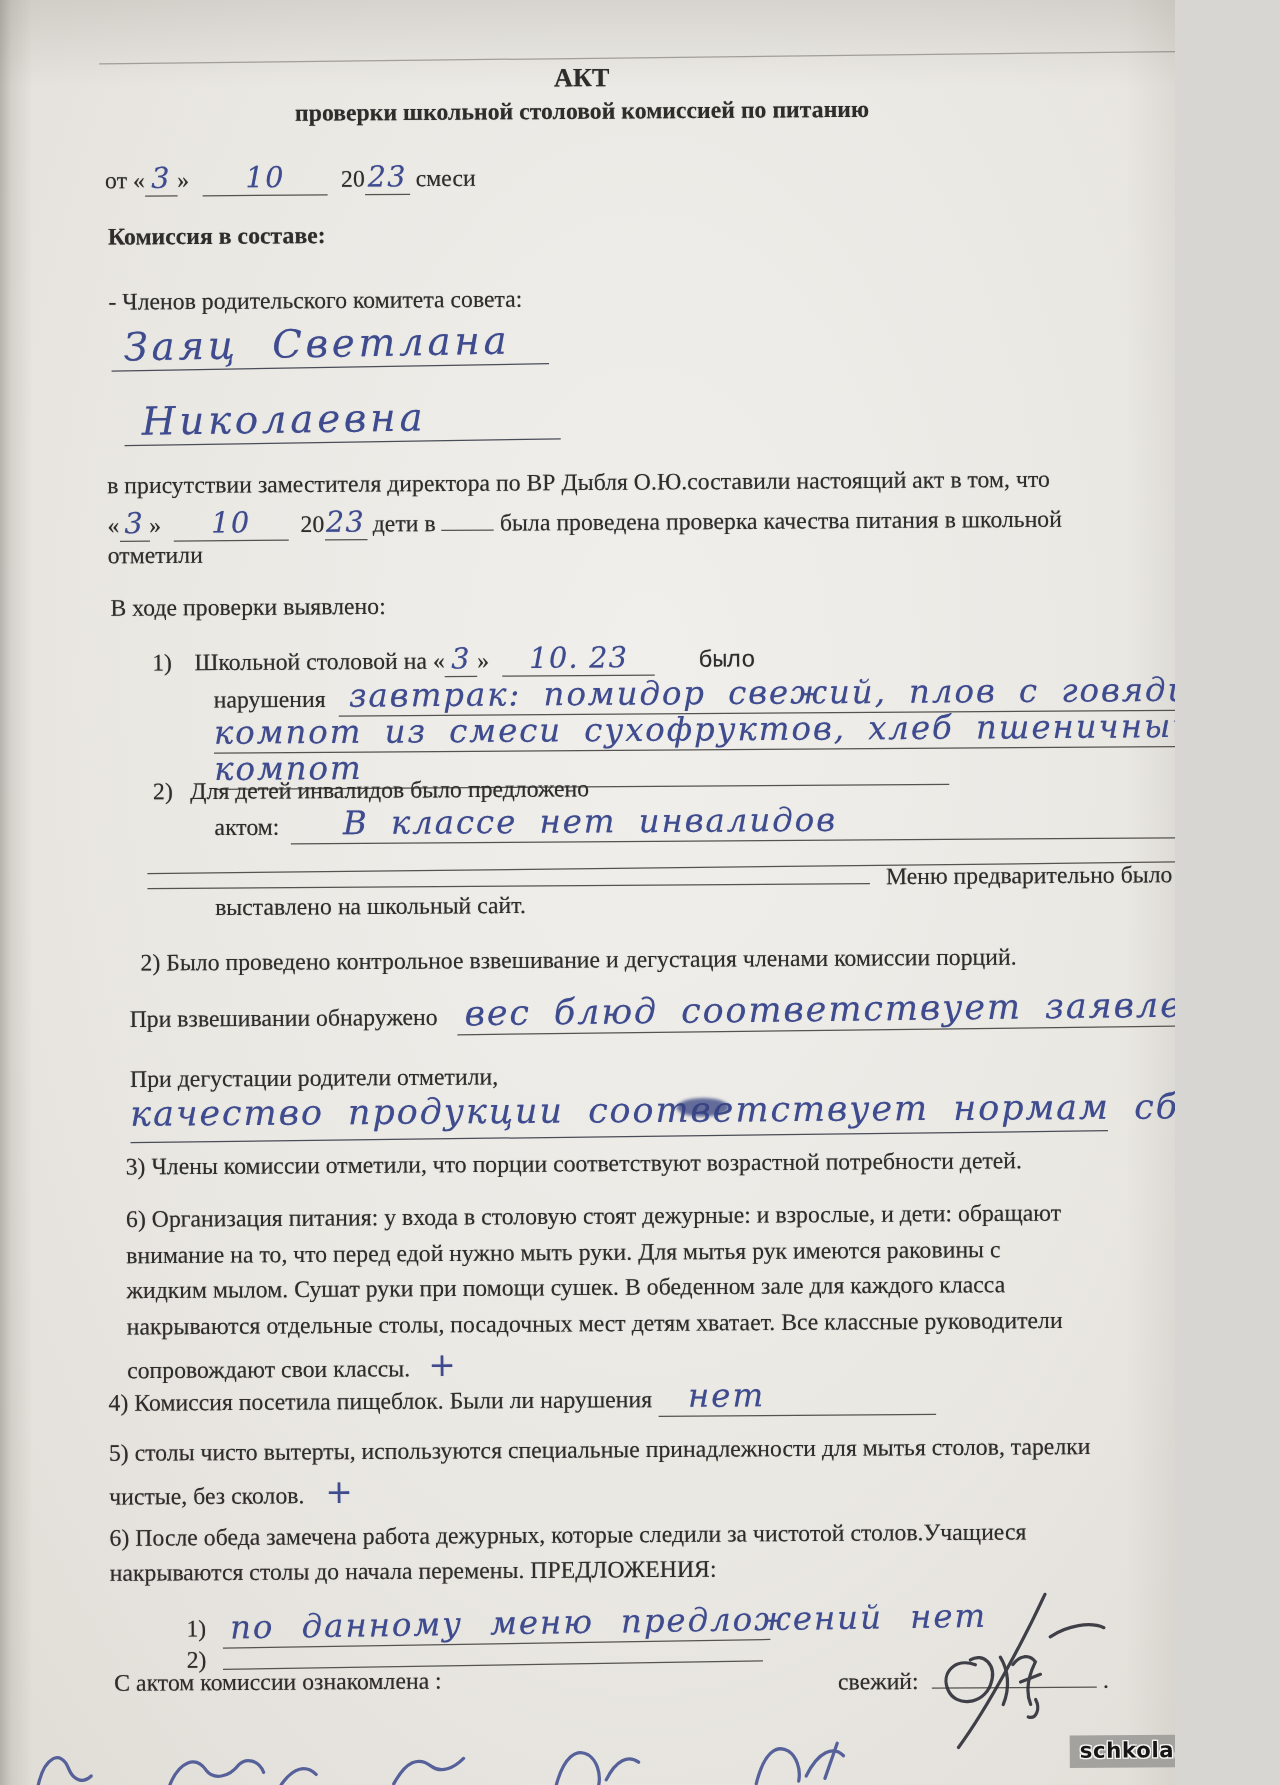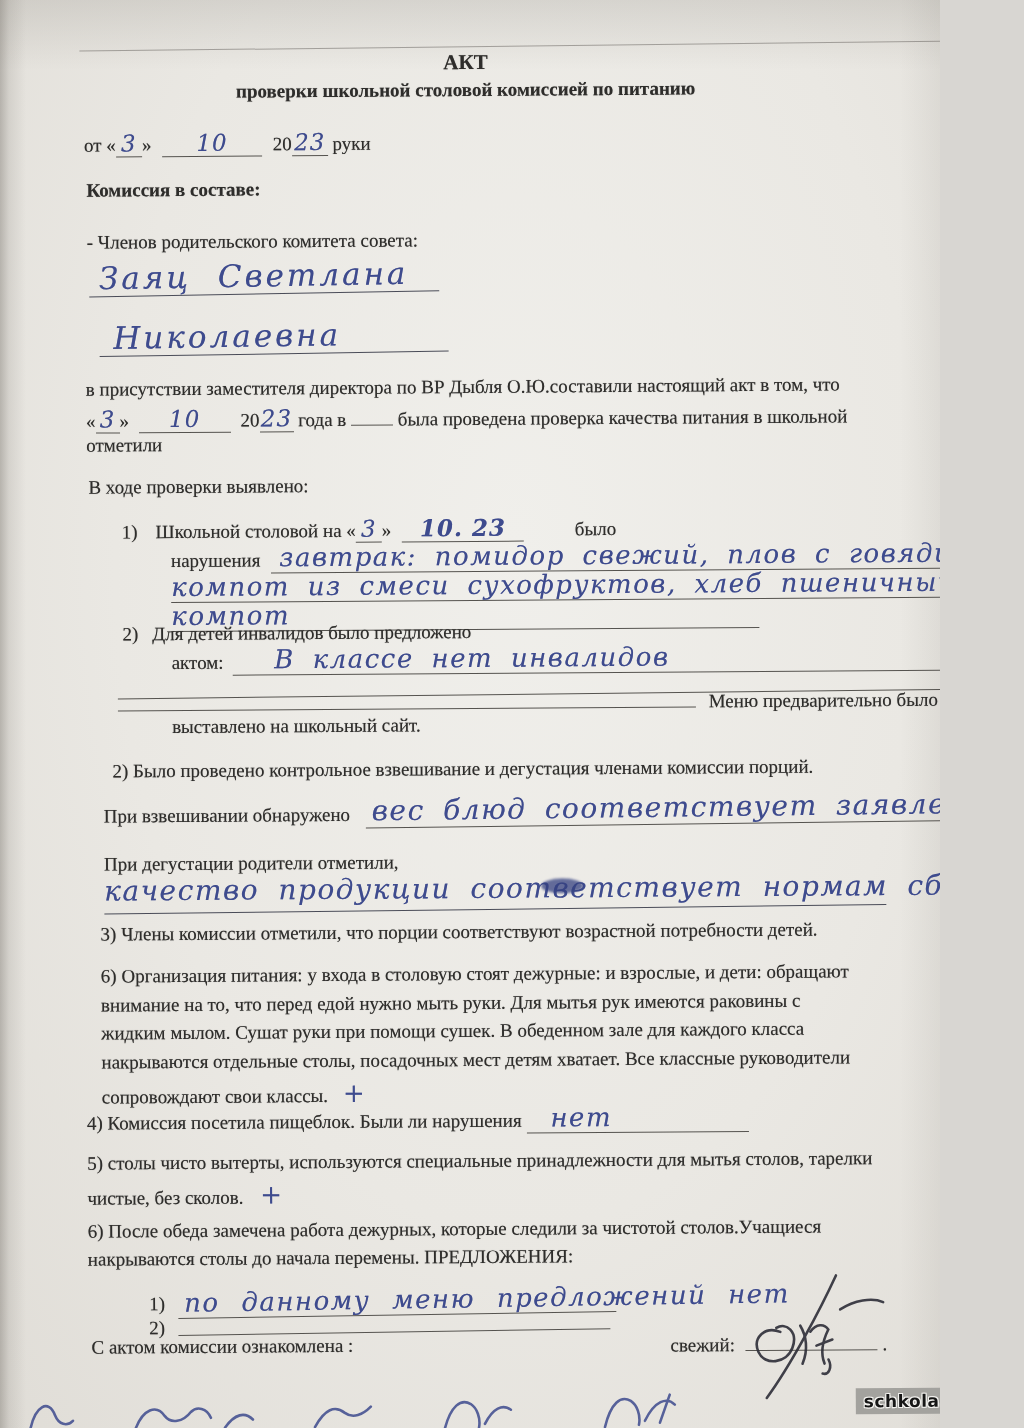--- a/index.html
+++ b/index.html
@@ -42,50 +42,50 @@
 
     <div class="pencil"></div>
 
     <div class="t ctr b" style="top:50px;font-size:21px;">АКТ</div>
     <div class="t ctr b" style="top:79px;">проверки школьной столовой комиссией по питанию</div>
 
     <div class="t" style="top:128px;left:88px;">
       <span>от «</span><span class="hw hw-sm slot" style="min-width:26px;">3</span><span>»</span>
       <span class="slot" style="width:100px;margin:0 6px;"><span class="hw hw-sm">10</span></span>
       <span>20</span><span class="slot" style="width:36px;"><span class="hw hw-sm">23</span></span>
-      <span>руки</span>
+      <span>смеси</span>
     </div>
 
     <div class="t b" style="top:177px;left:90px;">Комиссия в составе:</div>
     <div class="t" style="top:229px;left:90px;">- Членов родительского комитета совета:</div>
 
     <div class="t" style="top:256px;left:92px;transform:rotate(-0.6deg);">
       <span class="slot" style="width:340px;text-align:left;padding-left:10px;border-bottom-color:#4a4c58;"><span class="hw hw-lg">Заяц Светлана</span></span>
     </div>
     <div class="t" style="top:316px;left:102px;transform:rotate(-0.5deg);">
       <span class="slot" style="width:335px;text-align:left;padding-left:14px;border-bottom-color:#4a4c58;"><span class="hw hw-lg">Николаевна</span></span>
     </div>
 
     <div class="t" style="top:376px;left:88px;">в присутствии заместителя директора по ВР Дыбля О.Ю.составили настоящий акт в том, что</div>
     <div class="t" style="top:404px;left:88px;">
       <span>«</span><span class="hw hw-sm slot" style="min-width:24px;">3</span><span>»</span>
       <span class="slot" style="width:92px;margin:0 5px;"><span class="hw hw-sm">10</span></span>
       <span>20</span><span class="slot" style="width:34px;"><span class="hw hw-sm">23</span></span>
-      <span>года в</span>
+      <span>дети в</span>
       <span class="slot" style="width:42px;"></span>
       <span>была проведена проверка качества питания в школьной</span>
     </div>
     <div class="t" style="top:432px;left:88px;">отметили</div>
 
     <div class="t" style="top:474px;left:90px;">В ходе проверки выявлено:</div>
 
     <div class="t" style="top:514px;left:123px;">
       <span style="margin-right:18px;">1)</span><span>Школьной столовой на «</span><span class="hw hw-sm slot" style="min-width:26px;">3</span><span>»</span>
-      <span class="slot" style="width:122px;margin:0 6px;font-weight:bold;"><span class="hw hw-sm">10. 23</span></span>
-      <span style="margin-left:40px;">было</span>
+      <span class="slot" style="width:122px;margin:0 6px;"><span class="hw hw-sm">10. 23</span></span>
+      <span style="margin-left:24px;font-family:Liberation Mono, monospace;">было</span>
     </div>
     <div class="t" style="top:541px;left:172px;">
       <span>нарушения</span>
       <span class="slot" style="width:714px;text-align:left;padding-left:8px;margin-left:6px;"><span class="hw hw-md">завтрак: помидор свежий, плов с говядиной,</span></span>
     </div>
     <div class="t" style="top:570px;left:172px;">
       <span class="slot" style="width:852px;text-align:left;overflow:visible;"><span class="hw hw-md">компот из смеси сухофруктов, хлеб пшеничный, хлеб</span></span>
     </div>
     <div class="t" style="top:599px;left:172px;">
       <span class="slot" style="width:588px;text-align:left;"><span class="hw hw-md">компот</span></span>

